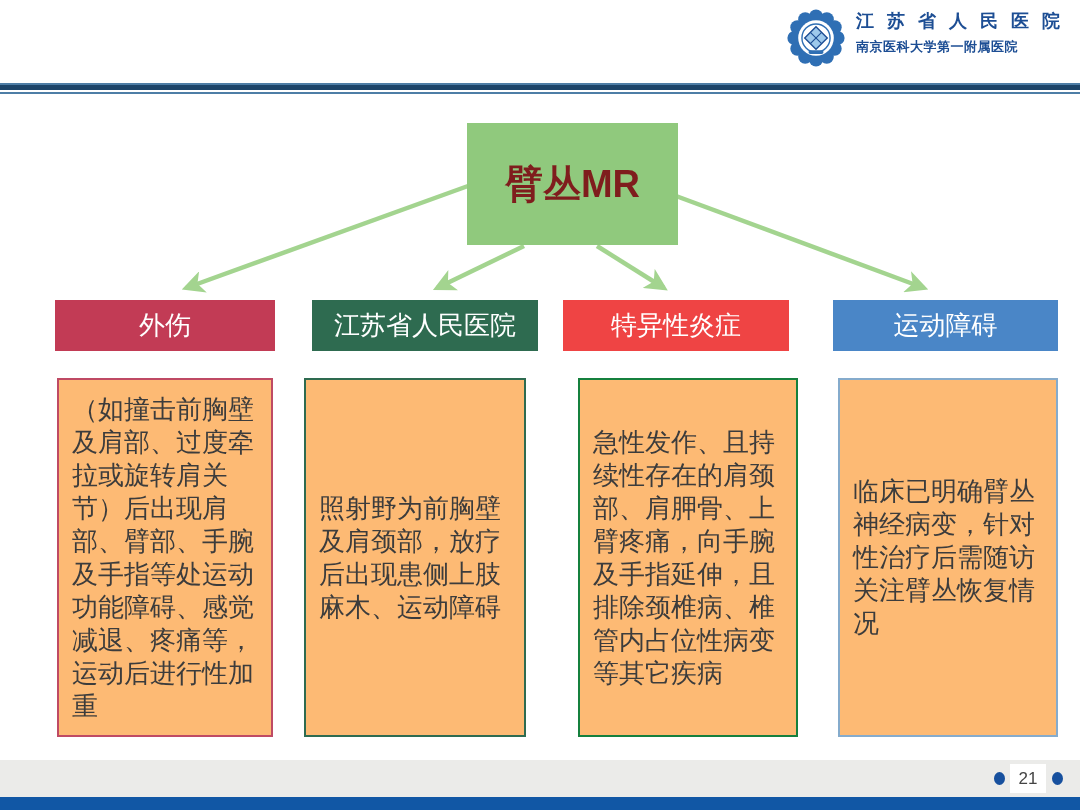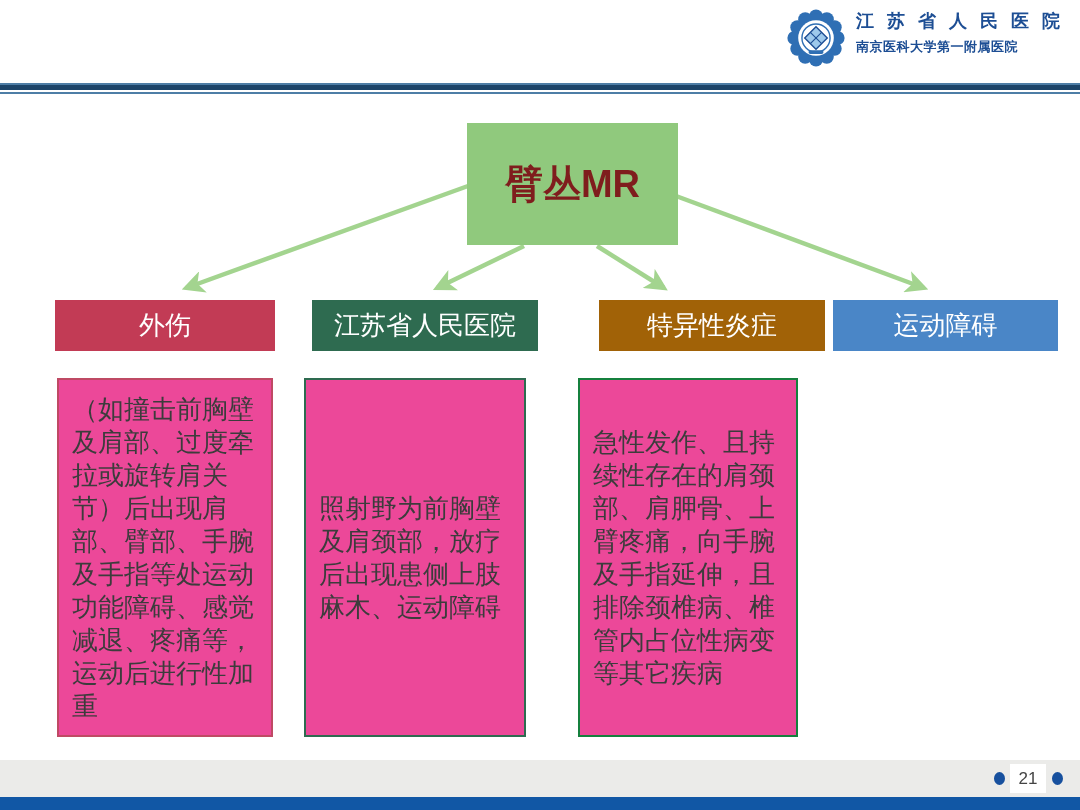--- a/index.html
+++ b/index.html
@@ -32,25 +32,25 @@
     display:flex; flex-direction:row; align-items:center; justify-content:center;
     text-align:center;
   }
   .hdr{
     position:absolute; top:300px; height:51px;
     color:#ffffff; font-size:26px; font-weight:500;
     display:flex; align-items:center; justify-content:center;
   }
   .hdr.h1{left:55px;  width:220px; background:#C23B55;}
   .hdr.h2{left:312px; width:226px; background:#2E6B50;}
-  .hdr.h3{left:599px; width:226px; background:#a16207;}
+  .hdr.h3{left:563px; width:226px; background:#ef4444;}
   .hdr.h4{left:833px; width:225px; background:#4A86C7;}
   .card{
     position:absolute; top:378px; height:359px; box-sizing:border-box;
-    background:#ec4899; display:flex; align-items:center;
+    background:#fdba74; display:flex; align-items:center;
     padding:0 13px; color:#3C3C3C; font-size:26px; line-height:33px;
     word-break:break-all;
   }
   .card.c1{left:57px;  width:216px; border:2px solid #BF4A64;}
   .card.c2{left:304px; width:222px; border:2px solid #2E6B50;}
   .card.c3{left:578px; width:220px; border:2px solid #15803d;}
   .card.c4{left:838px; width:220px; border:2px solid #85ABCC;}
   
   .foot-gray{position:absolute; left:0; top:760px; width:1080px; height:37px; background:#EBEBE9;}
   .foot-blue{position:absolute; left:0; top:797px; width:1080px; height:13px; background:#1157A5;}
@@ -141,20 +141,23 @@
 
   <div class="card c1">
     <span>（如撞击前胸壁及肩部、过度牵拉或旋转肩关节）后出现肩部、臂部、手腕及手指等处运动功能障碍、感觉减退、疼痛等，运动后进行性加重</span>
   </div>
   <div class="card c2">
     <span>照射野为前胸壁及肩颈部，放疗后出现患侧上肢麻木、运动障碍</span>
   </div>
   <div class="card c3">
     <span>急性发作、且持续性存在的肩颈部、肩胛骨、上臂疼痛，向手腕及手指延伸，且排除颈椎病、椎管内占位性病变等其它疾病</span>
   </div>
+  <div class="card c4">
+    <span>临床已明确臂丛神经病变，针对性治疗后需随访关注臂丛恢复情况</span>
+  </div>
 
   <div class="foot-gray"></div>
   <div class="foot-blue"></div>
   <div class="nav-dot d1"></div>
   <div class="page-box">
     <span>21</span>
   </div>
   <div class="nav-dot d2"></div>
 
 </div>

